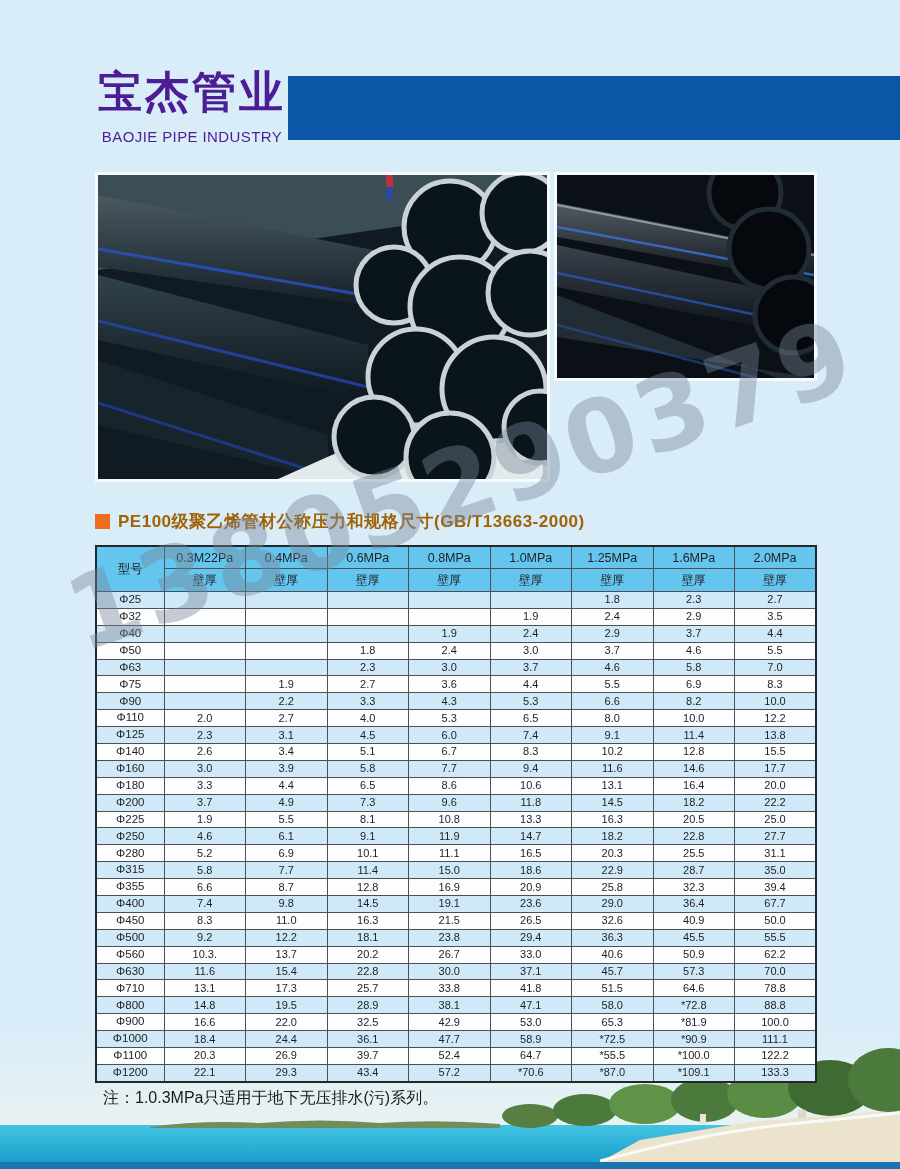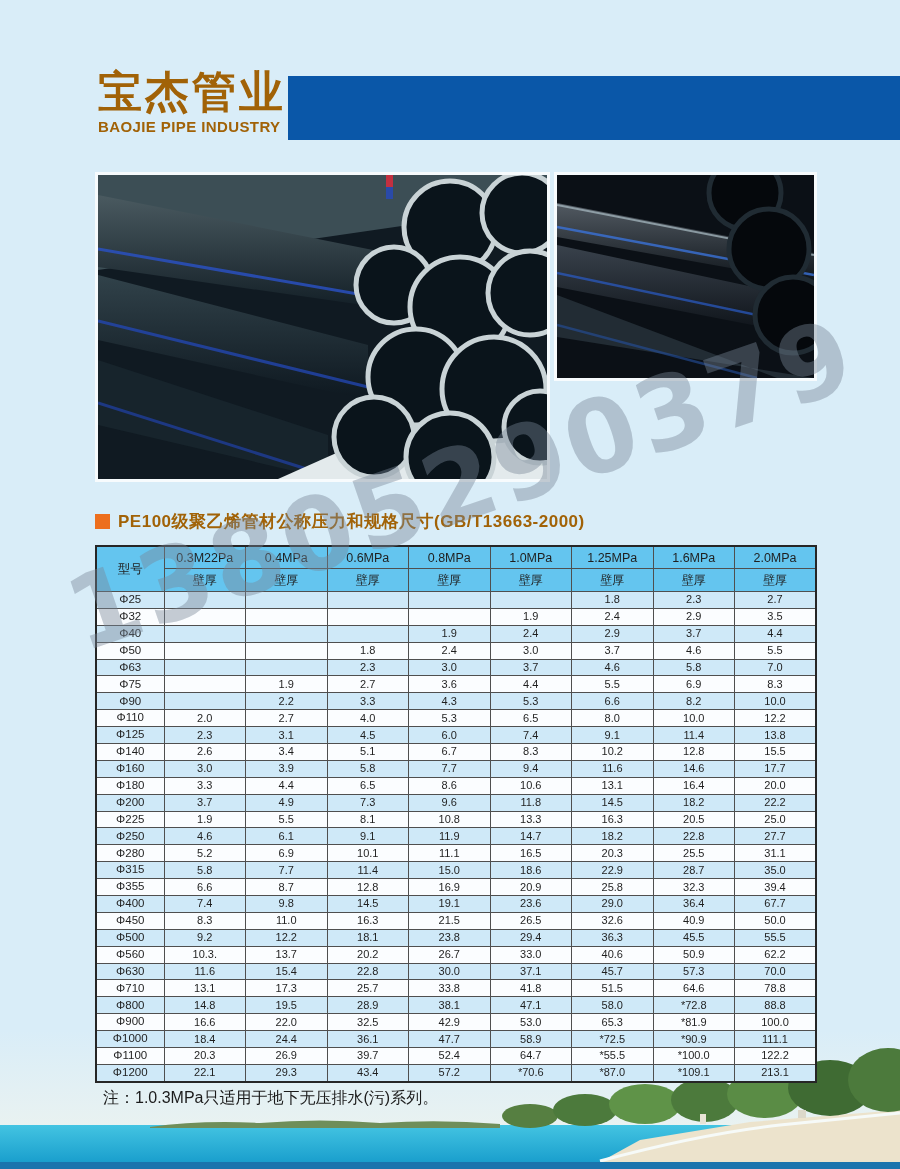--- a/index.html
+++ b/index.html
@@ -1,23 +1,23 @@
 <!DOCTYPE html>
 <html><head>
 <meta charset="utf-8">
 <style>
   html,body{margin:0;padding:0;}
   body{width:900px;height:1169px;position:relative;overflow:hidden;
        background:#d9edf8;font-family:"Liberation Sans", sans-serif;}
   .abs{position:absolute;}
 
   
-  .logo{left:98px;top:68px;color:#a16207;}
+  .logo{left:98px;top:68px;color:#4c1d95;text-align:center;}
   .logo-cn{font-size:44px;font-weight:bold;letter-spacing:3px;line-height:1.1;}
-  .logo-en{font-size:15px;font-weight:bold;letter-spacing:0.4px;margin-top:2px;}
+  .logo-en{font-size:15px;font-weight:normal;letter-spacing:0.4px;margin-top:12px;}
   .topbar{left:288px;top:76px;width:612px;height:64px;background:#0a57a8;}
 
   
   .photo{border:3px solid #f7fbfd;background:#0e151c;}
   .photo-left{left:95px;top:172px;width:449px;height:304px;}
   .photo-right{left:554px;top:172px;width:257px;height:203px;}
   .photo svg{display:block;}
 
   
   .watermark{left:50px;top:438px;width:800px;height:104px;
@@ -483,21 +483,21 @@
       </tr>
       <tr>
         <td class="model">Φ1200</td>
         <td>22.1</td>
         <td>29.3</td>
         <td>43.4</td>
         <td>57.2</td>
         <td>*70.6</td>
         <td>*87.0</td>
         <td>*109.1</td>
-        <td>213.1</td>
+        <td>133.3</td>
       </tr>
     </tbody>
 </table>
 
 <div class="abs beach">
   <svg width="900" height="139" viewBox="0 0 900 139">
     <defs>
       <linearGradient id="sky" x1="0" y1="0" x2="0" y2="1">
         <stop offset="0" stop-color="#d9edf8"></stop>
           <stop offset="1" stop-color="#e9f2f1"></stop>

